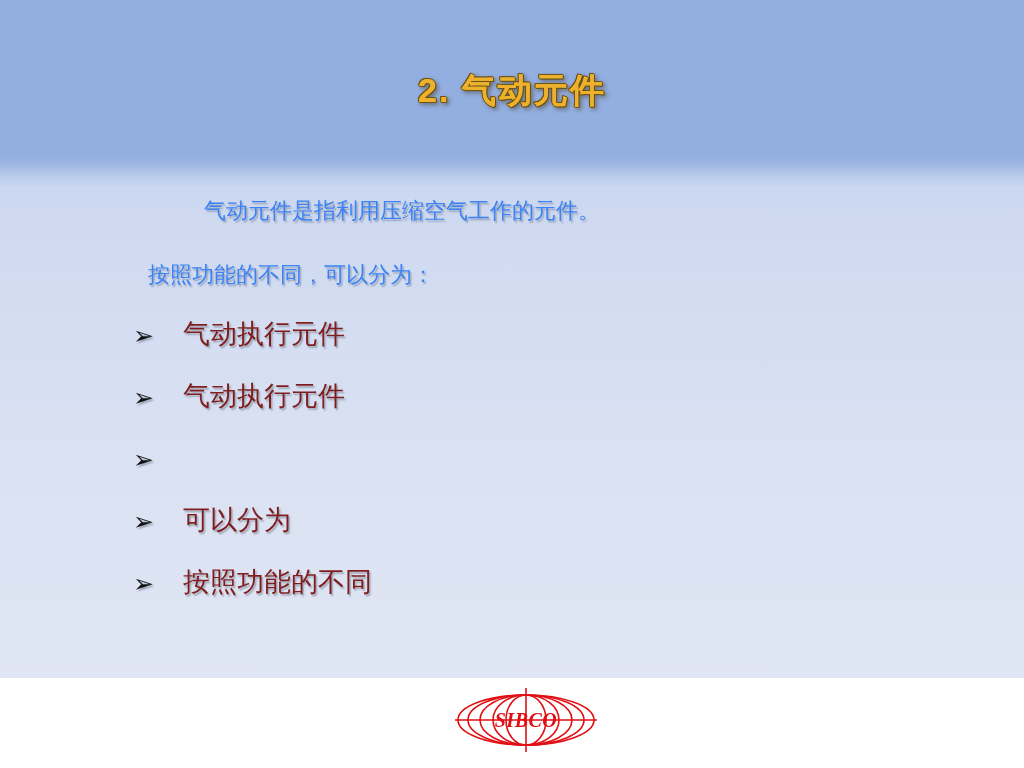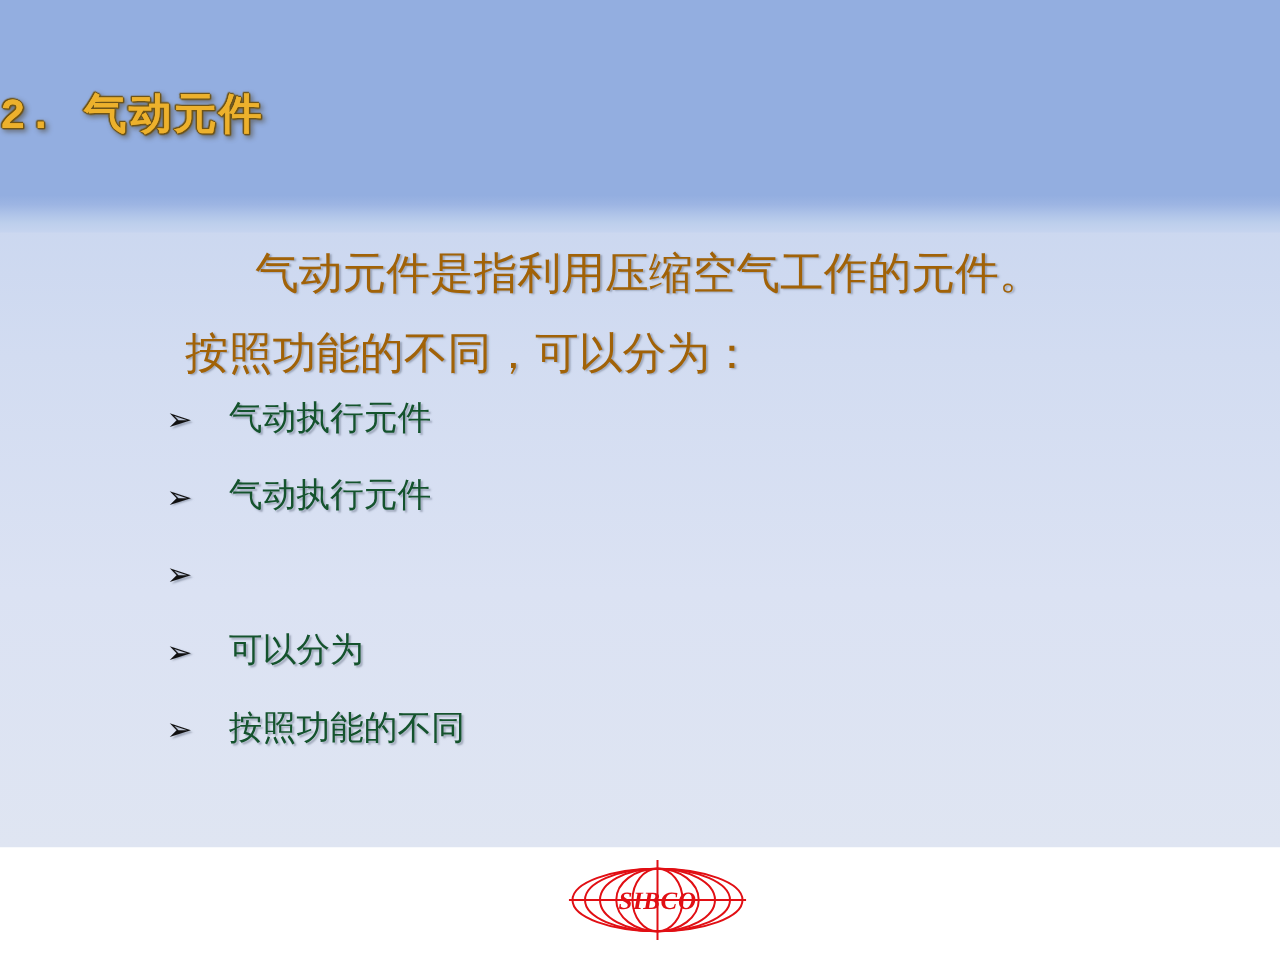--- a/index.html
+++ b/index.html
@@ -58,22 +58,22 @@
     height: 90px;
     background: #ffffff;
   }
 
   
   .slide-title {
     position: absolute;
     left: 0;
     top: 68px;
     width: 1024px;
-    text-align: left;
-    font-family: Liberation Mono, monospace;
+    text-align: center;
+    font-family: Liberation Sans, sans-serif;
     font-size: 34px;
     font-weight: bold;
     letter-spacing: 2px;
     color: #f0b324;
     background: linear-gradient(to bottom, #fbd96a 0%, #edb12c 45%, #d98f12 100%);
     -webkit-background-clip: text;
     background-clip: text;
     -webkit-text-fill-color: transparent;
     text-shadow: 0 0 0 #edb12c;
     filter: drop-shadow(1px 1px 0 #6e5417) drop-shadow(-1px 0 0 #6e5417)
@@ -85,23 +85,23 @@
   .body-area {
     position: absolute;
     left: 0;
     top: 186px;
     width: 1024px;
     height: 492px;
   }
 
   .para {
     position: absolute;
-    font-size: 35px;
+    font-size: 22px;
     line-height: 1.2;
-    color: #a16207;
+    color: #3b82f6;
     text-shadow: 1.5px 1.5px 1.5px rgba(110,120,140,0.55);
     white-space: nowrap;
     text-align: right;
   }
 
   .para-1 { left: 204px; top: 12px; }
   .para-2 { left: 148px; top: 76px; }
 
   .bullet-list {
     position: absolute;
@@ -124,21 +124,21 @@
     font-size: 25px;
     line-height: 1.25;
     color: #101010;
     text-shadow: 1.5px 1.5px 1.5px rgba(110,120,140,0.55);
     padding-top: 2px;
   }
 
   .bullet-text {
     font-size: 27px;
     line-height: 1.25;
-    color: #14532d;
+    color: #7f1d1d;
     text-shadow: 1.5px 1.5px 1.5px rgba(110,120,140,0.55);
     white-space: nowrap;
   }
 
   
   .logo {
     position: absolute;
     left: 455px;
     top: 686px;
     width: 142px;

